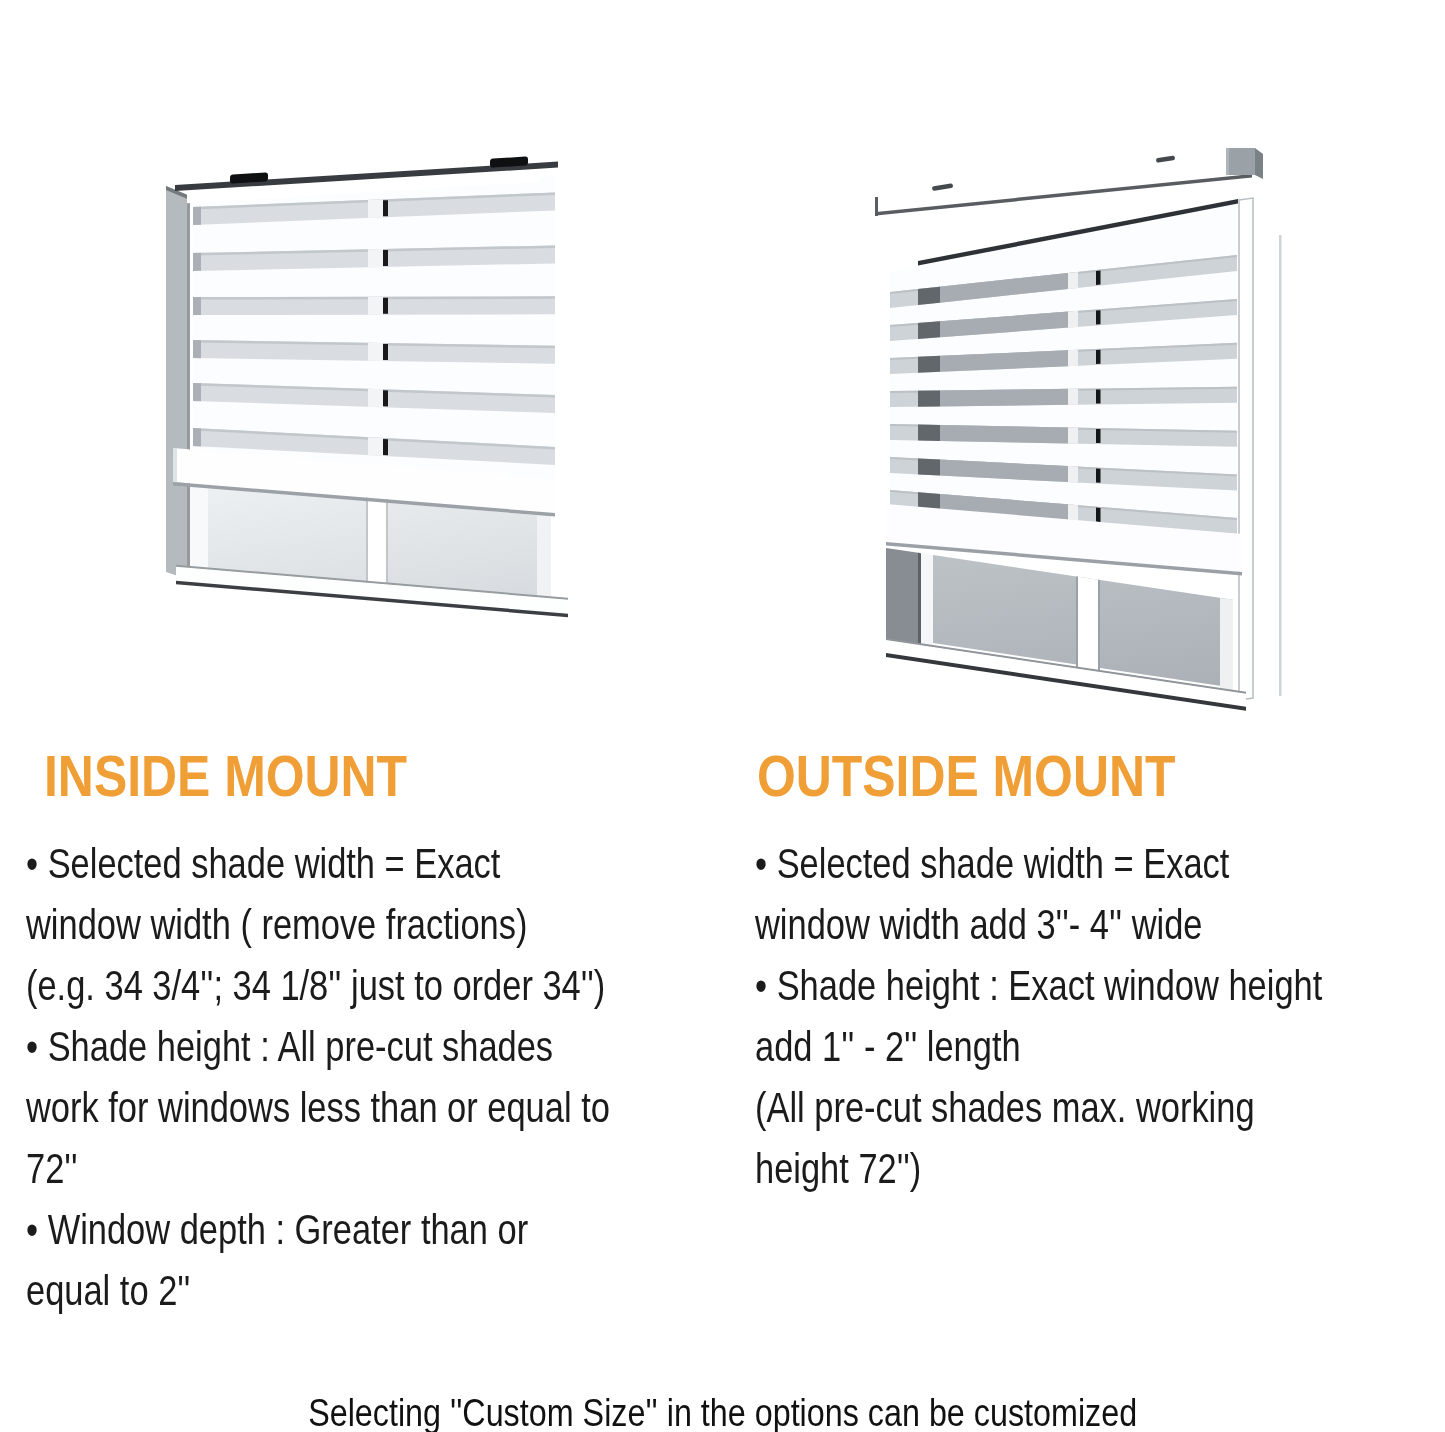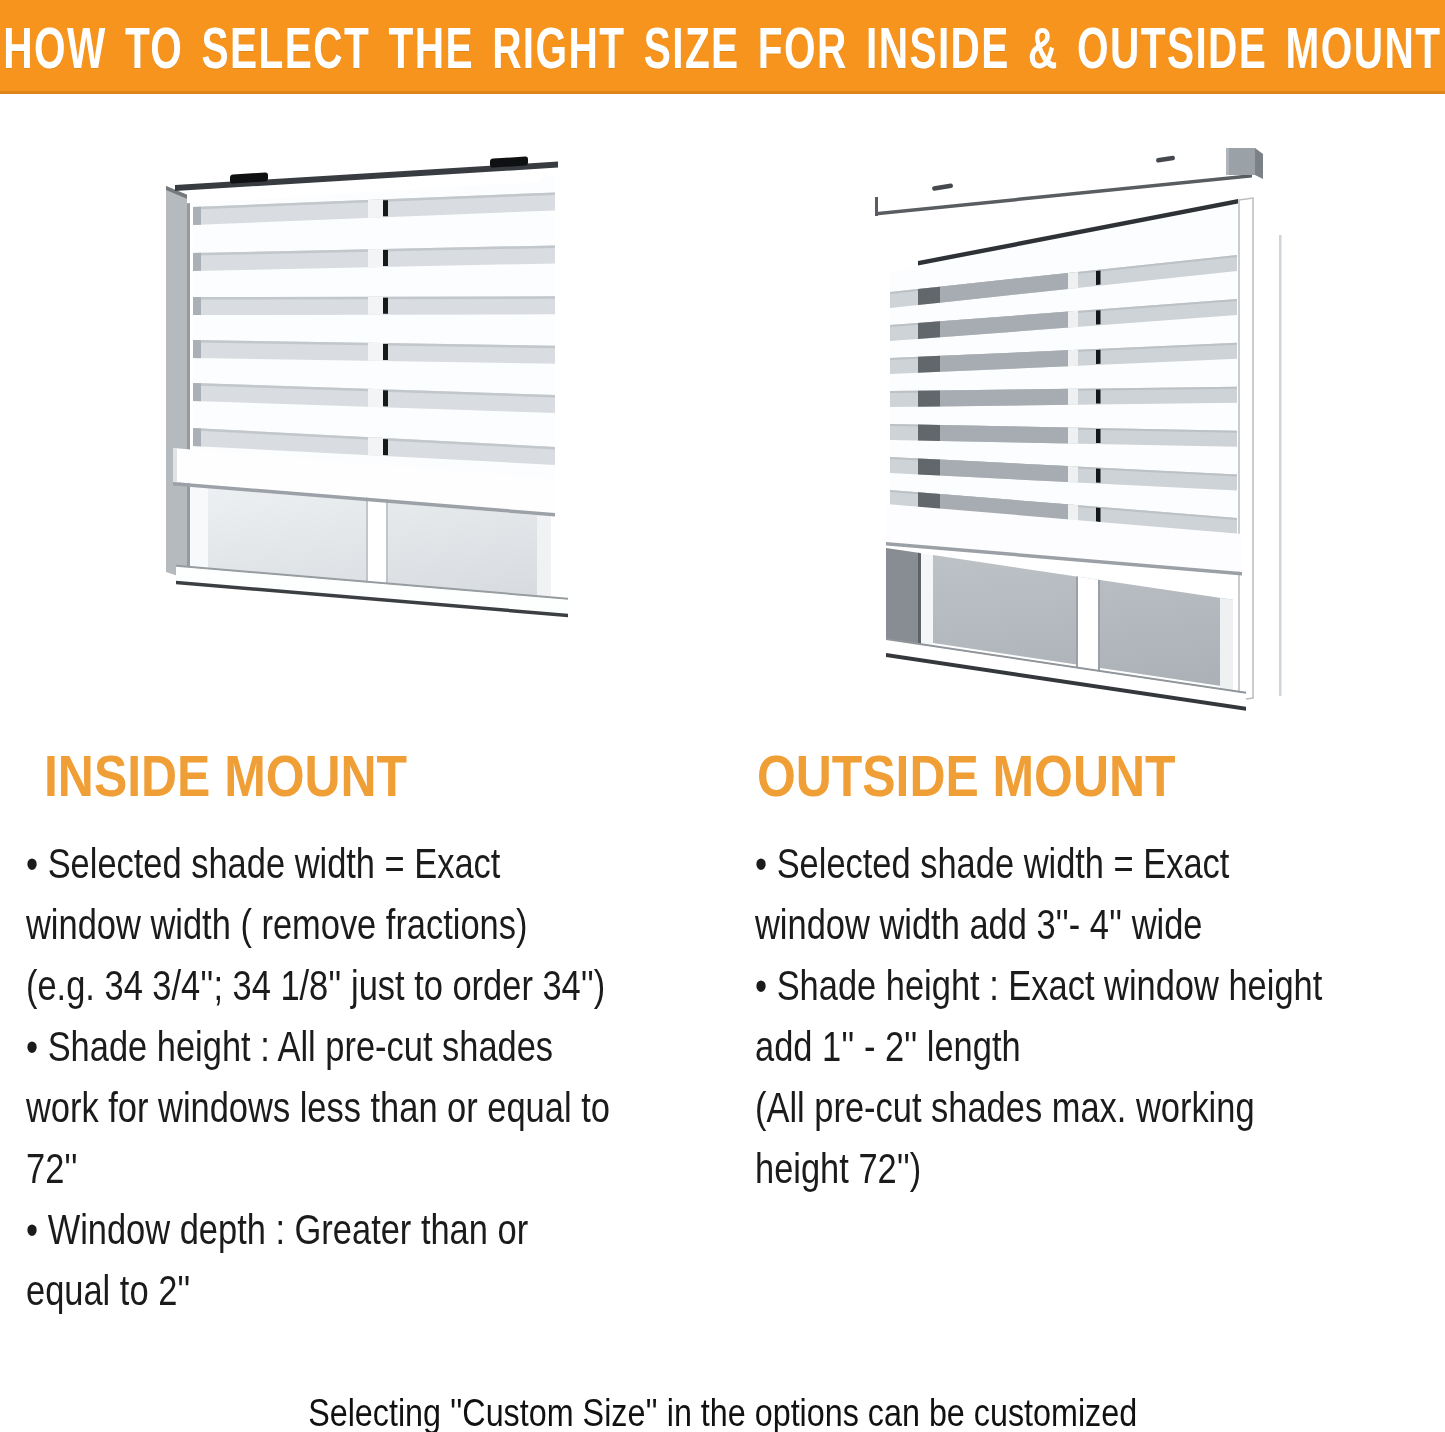--- a/index.html
+++ b/index.html
@@ -42,23 +42,20 @@
   .footer-text{
     display:inline-block;font-size:38px;white-space:nowrap;
     transform:scaleX(.85);transform-origin:center top;
   }
 </style>
 </head>
 <body>
 
 <div class="page">
 
-  <header class="banner">
-    <div class="banner-title">HOW TO SELECT THE RIGHT SIZE FOR INSIDE &amp; OUTSIDE MOUNT</div>
-  </header>
 
   <svg class="fig fig-inside" viewBox="0 0 430 580" aria-hidden="true">
     <defs>
       <linearGradient id="glassL" x1="0" y1="0" x2="1" y2="1">
         <stop offset="0" stop-color="#edf0f2"></stop>
           <stop offset="1" stop-color="#d7dbdf"></stop>
       </linearGradient>
     </defs>
 
     <polygon points="16,46 40,56 40,440 16,432" fill="#b5babe"></polygon>

